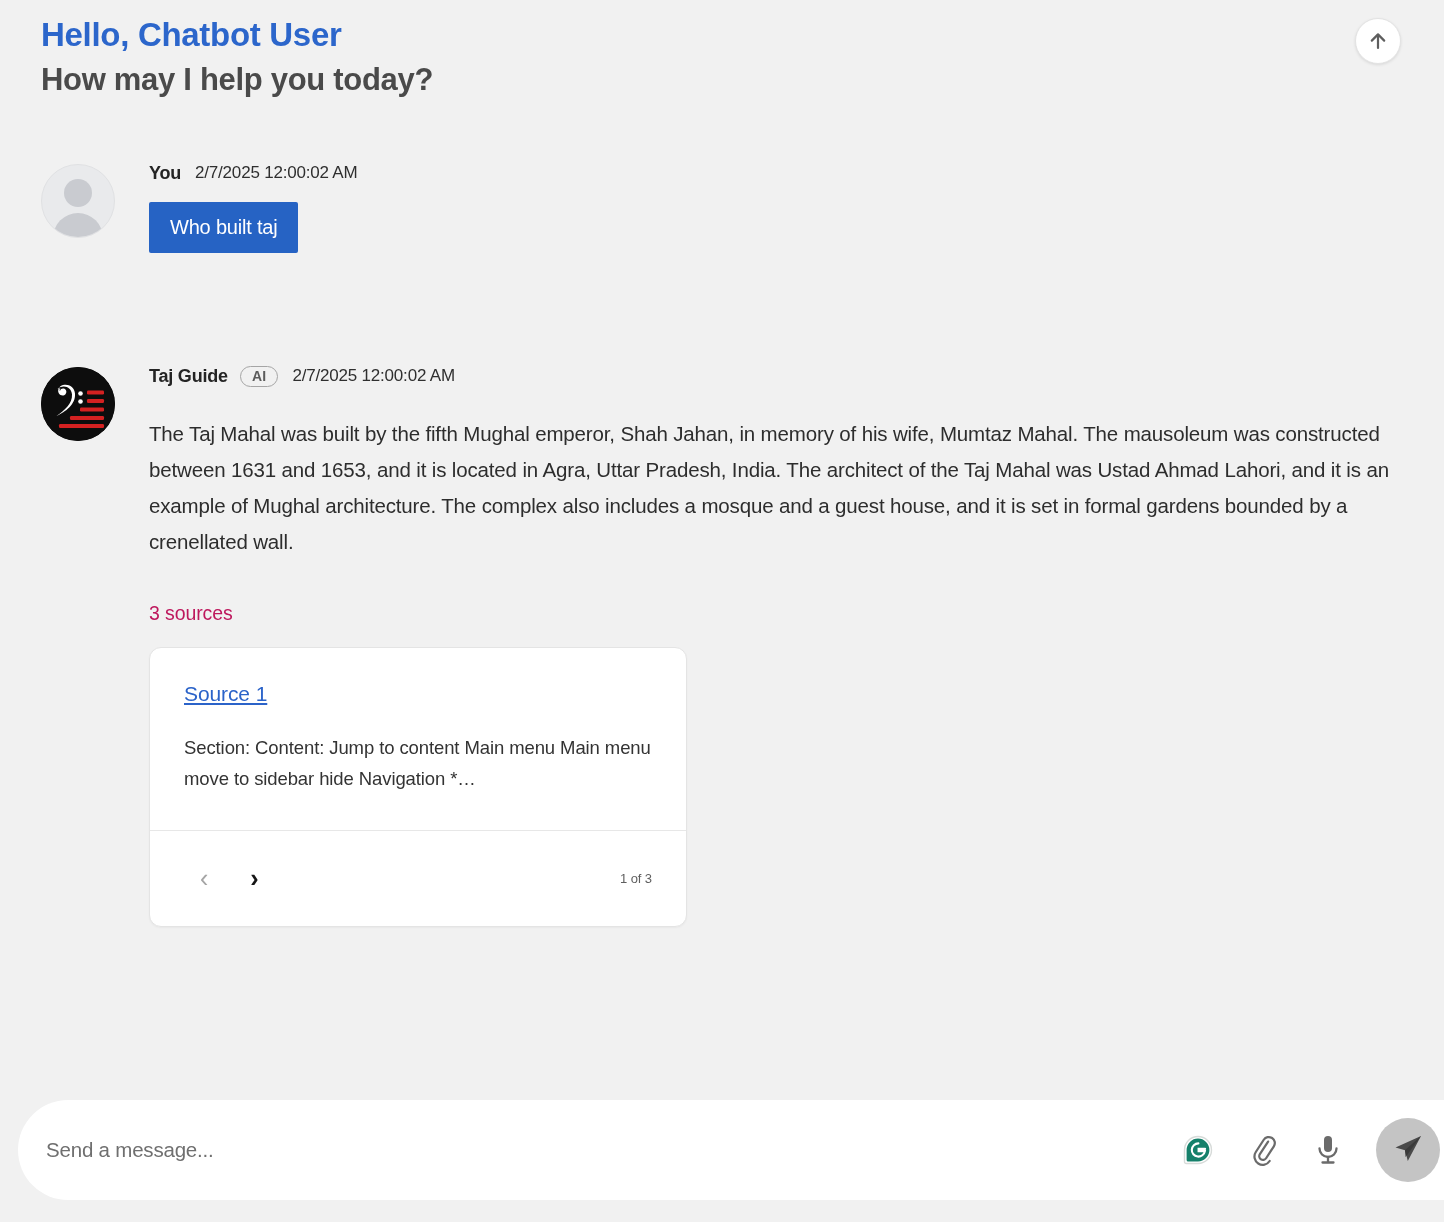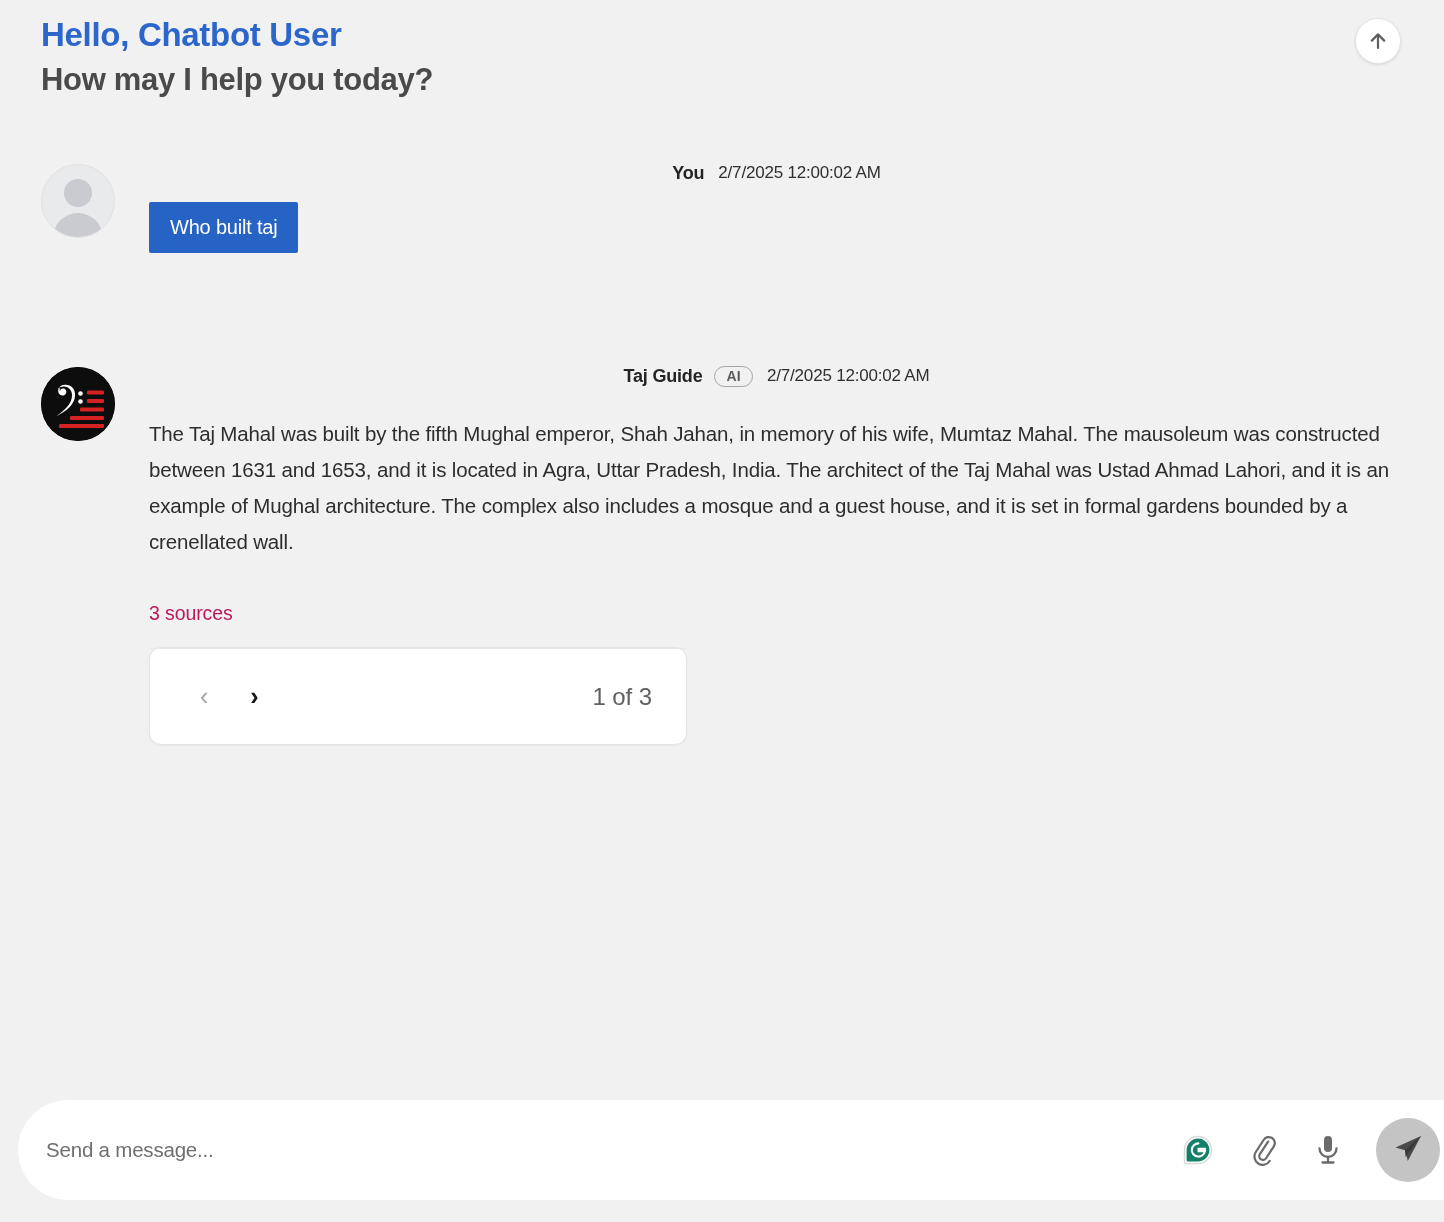--- a/index.html
+++ b/index.html
@@ -108,21 +108,20 @@
     overflow: hidden;
   }
 
   .msg-body { flex: 1 1 auto; padding-left: 34px; }
 
   .msg-head {
     display: flex;
     align-items: center;
     height: 30px;
     margin-top: 8px;
-    justify-content: center;
   }
   .sender {
     font-size: 18px;
     font-weight: bold;
     color: #242424;
     letter-spacing: -0.2px;
   }
   .ai-badge {
     margin-left: 12px;
     border: 1px solid #a5a5a5;
@@ -206,21 +205,21 @@
     padding: 0;
     font-size: 25px;
     line-height: 1;
     cursor: pointer;
     font-family: "Liberation Sans", sans-serif;
   }
   .nav-prev { color: #a5a5a5; }
   .nav-next { color: #151515; font-weight: bold; margin-left: 42px; }
   .page-count {
     margin-left: auto;
-    font-size: 24px;
+    font-size: 13px;
     color: #5f5f5f;
     letter-spacing: -0.1px;
   }
 
   
   .composer {
     position: absolute;
     left: 18px;
     top: 1100px;
     width: 1444px;
@@ -323,20 +322,24 @@
       <div class="msg-head">
         <span class="sender">Taj Guide</span>
         <span class="ai-badge">AI</span>
         <span class="timestamp">2/7/2025 12:00:02 AM</span>
       </div>
       <div class="answer-text">The Taj Mahal was built by the fifth Mughal emperor, Shah Jahan, in memory of his wife, Mumtaz Mahal. The mausoleum was constructed between 1631 and 1653, and it is located in Agra, Uttar Pradesh, India. The architect of the Taj Mahal was Ustad Ahmad Lahori, and it is an example of Mughal architecture. The complex also includes a mosque and a guest house, and it is set in formal gardens bounded by a crenellated wall.</div>
 
       <div class="sources-label">3 sources</div>
 
       <div class="source-card">
+        <div class="source-card-inner">
+          <a class="source-link" href="#">Source 1</a>
+          <div class="source-snippet">Section: Content: Jump to content Main menu Main menu move to sidebar hide Navigation *…</div>
+        </div>
         <div class="source-card-footer">
           <button class="nav-btn nav-prev">‹</button>
           <button class="nav-btn nav-next">›</button>
           <span class="page-count">1 of 3</span>
         </div>
       </div>
     </div>
   </div>
 </div>
 

